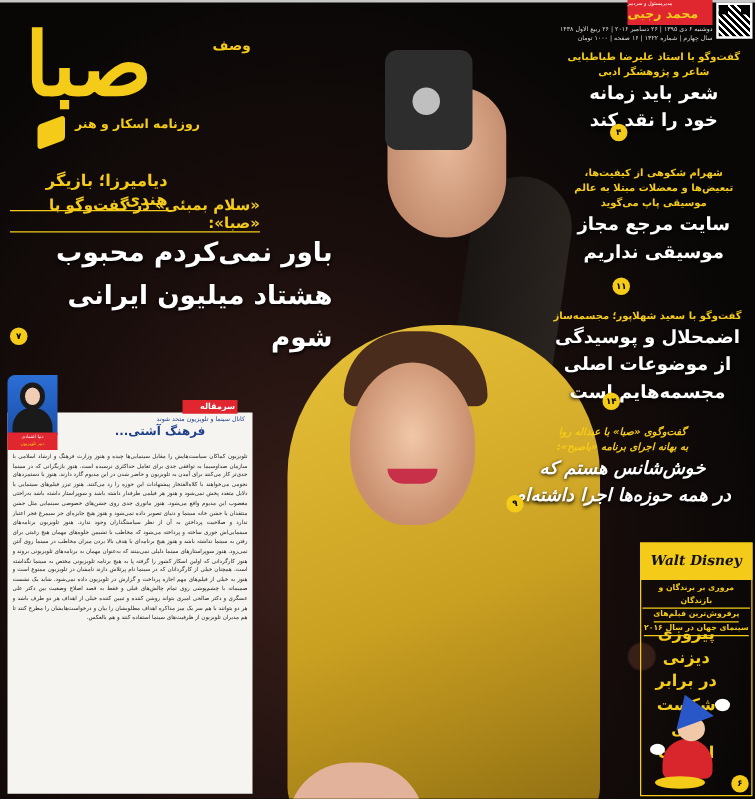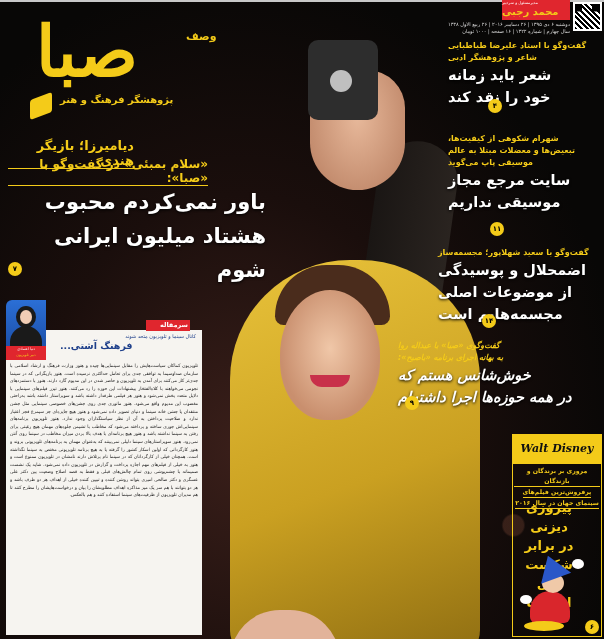--- a/index.html
+++ b/index.html
@@ -30,21 +30,21 @@
     background: linear-gradient(90deg, #1a1614, #2a2420); border-radius: 40px; transform: rotate(8deg); }
   .hand { position: absolute; left: 120px; top: 40px; width: 95px; height: 120px;
     background: radial-gradient(ellipse at 50% 40%, #e7b89a, #b77d5f); border-radius: 40px 40px 50px 50px; }
   .phone { position: absolute; left: 118px; top: 10px; width: 70px; height: 80px;
     background: #2d2d2d; border-radius: 10px; }
   .phone-logo { position: absolute; left: 140px; top: 40px; width: 22px; height: 22px; border-radius: 50%; background: #bfbfbf; }
   .hand-bottom { position: absolute; left: 40px; top: 580px; width: 110px; height: 60px;
     background: #e2b39a; border-radius: 50px 50px 0 0; }
 
   
-  .logo { position: absolute; left: 26px; top: 12px; width: 180px; height: 80px; }
+  .logo { position: absolute; left: 10px; top: 12px; width: 180px; height: 80px; }
   .logo-text { position: absolute; left: 10px; top: 0; font-size: 70px; font-weight: bold;
     color: #f4cb19; font-family: "DejaVu Serif", serif; line-height: 80px; letter-spacing: -4px; }
   .logo-tag { position: absolute; left: 160px; top: 18px; font-size: 11px; color: #f4cb19; font-weight: bold; }
   .logo-sub { position: absolute; left: 60px; top: 94px; font-size: 10px; color: #f4cb19; font-weight: bold; }
   .logo-film { position: absolute; left: 30px; top: 96px; width: 22px; height: 20px; background: #f4cb19; transform: skewY(-20deg); border-radius: 3px; }
 
   .qr { position: absolute; left: 573px; top: 2px; width: 29px; height: 29px; background: #fff; padding: 2px; }
   .qr-inner { width: 100%; height: 100%;
     background:
       linear-gradient(90deg, #000 0 30%, transparent 30% 70%, #000 70%) top/100% 30% no-repeat,
@@ -57,37 +57,37 @@
   .kicker1 { position: absolute; left: 8px; top: 138px; width: 126px; font-size: 13px; font-weight: bold; color: #f4cb19;
     border-bottom: 1px solid #f4cb19; text-align: right; }
   .kicker2 { position: absolute; left: 8px; top: 157px; width: 200px; font-size: 12px; font-weight: bold; color: #f4cb19;
     border-bottom: 1px solid #f4cb19; text-align: right; }
   .headline { position: absolute; left: 6px; top: 185px; width: 260px; font-size: 21px; font-weight: bold; color: #fff;
     line-height: 34px; text-align: right; text-shadow: 0 1px 3px #000; }
   .page-badge { position: absolute; width: 14px; height: 14px; border-radius: 50%; background: #f4cb19; color: #000;
     font-size: 7px; text-align: center; line-height: 14px; font-weight: bold; }
 
   
-  .rcol-item { position: absolute; right: 6px; text-align: left; }
+  .rcol-item { position: absolute; right: 6px; text-align: center; }
   .rkicker { font-size: 8px; color: #f4cb19; font-weight: bold; line-height: 12px; }
   .rhead { font-size: 14.5px; font-weight: bold; color: #fff; line-height: 22px; text-shadow: 0 1px 3px #000; }
 
   
   .editorial { position: absolute; left: 6px; top: 330px; width: 196px; height: 305px; background: #f6f4f0; }
   .editorial-avatar { position: absolute; left: 6px; top: 300px; width: 40px; height: 48px;
     background: linear-gradient(#2b6fd6, #1c4fa8); border-radius: 6px 0 0 0; overflow: hidden; }
   .av-head { position: absolute; left: 10px; top: 6px; width: 20px; height: 22px; border-radius: 50%; background: #1a1a1a; }
   .av-face { position: absolute; left: 14px; top: 10px; width: 12px; height: 14px; border-radius: 50%; background: #f1cdb5; }
   .av-body { position: absolute; left: 4px; top: 26px; width: 32px; height: 22px; border-radius: 16px 16px 0 0; background: #1a1a1a; }
   .avatar-caption { position: absolute; left: 6px; top: 346px; width: 40px; height: 14px; background: #e0262e; text-align: center; }
   .avatar-caption span { display: block; font-size: 3.6px; color: #fff; line-height: 6px; }
   .avatar-caption span.role { color: #f4cb19; }
   .ed-badge { position: absolute; left: 146px; top: 320px; width: 44px; height: 11px; background: #e0262e; color: #fff; font-size: 6.5px; text-align: center; line-height: 11px; font-weight: bold; padding-left: 12px; }
   .ed-subhead { position: absolute; left: 60px; top: 333px; width: 136px; font-size: 5px; color: #1e3f8a; text-align: right; }
-  .ed-title { position: absolute; left: 60px; top: 340px; width: 136px; font-size: 9.5px; color: #1e3f8a; font-weight: bold; text-align: left; }
+  .ed-title { position: absolute; left: 60px; top: 340px; width: 136px; font-size: 9.5px; color: #1e3f8a; font-weight: bold; text-align: center; }
   .ed-body { position: absolute; left: 10px; top: 362px; width: 188px; height: 270px; font-size: 4.5px; line-height: 7.6px; color: #222; text-align: justify; overflow: hidden; }
 
   
   .disney { position: absolute; left: 512px; top: 434px; width: 90px; height: 203px; border: 1px solid #f4cb19; }
   .disney-logo { position: absolute; left: 512px; top: 434px; width: 90px; height: 30px; background: #f4cb19; color: #111;
     font-family: "DejaVu Serif", serif; font-style: italic; font-weight: bold; font-size: 11px; line-height: 30px; text-align: center; direction: ltr; }
   .disney-kicker { position: absolute; left: 514px; top: 466px; width: 86px; font-size: 6.2px; color: #f4cb19; font-weight: bold; line-height: 10px; text-align: center; }
   .disney-kicker div { border-bottom: 1px solid #f4cb19; display: inline-block; }
   .disney-head { position: absolute; left: 514px; top: 498px; width: 70px; font-size: 13px; color: #f4cb19; font-weight: bold; line-height: 19px; text-align: center; }
   .mickey { position: absolute; left: 516px; top: 555px; width: 70px; height: 80px; }
@@ -117,21 +117,21 @@
     <div class="face"></div>
     <div class="lips"></div>
     <div class="hand-bottom"></div>
   </div>
 
   <div class="logo">
     <span class="logo-text">صبا</span>
     <span class="logo-tag">وصف</span>
   </div>
   <div class="logo-film"></div>
-  <div class="logo-sub">پژوهشگر فرهنگ و هنر</div>
+  <div class="logo-sub">روزنامه اسکار و هنر</div>
 
   <div class="editor-box">
     <span class="editor-label">مدیرمسئول و سردبیر</span>
     <span class="editor-name">محمد رجبی</span>
   </div>
   <div class="qr">
       <div class="qr-inner"></div>
     </div>
   <div class="dateline">
     <div>دوشنبه ۶ دی ۱۳۹۵ | ۲۶ دسامبر ۲۰۱۶ | ۲۶ ربیع الاول ۱۴۳۸</div>

